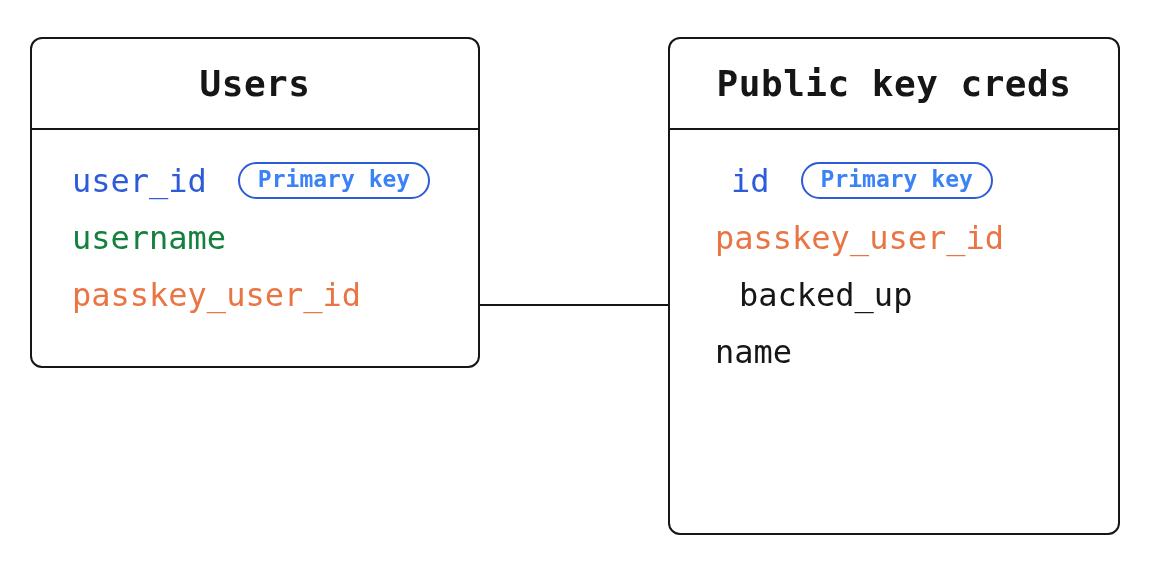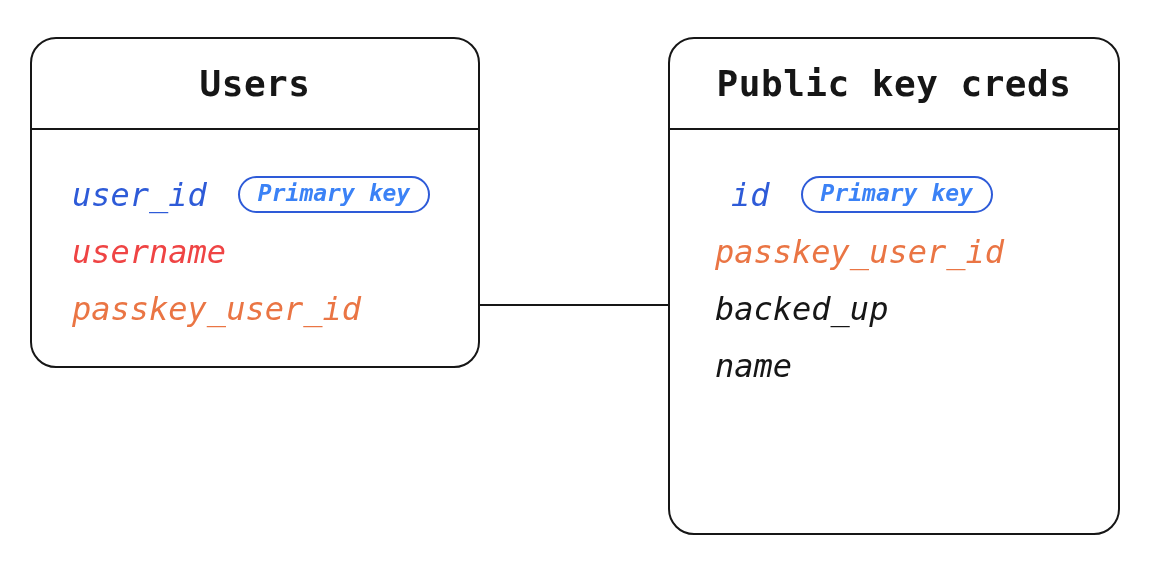--- a/index.html
+++ b/index.html
@@ -24,21 +24,21 @@
     width: 191px;
     height: 0;
     border-top: 2px solid #161616;
   }
   
   .table-box {
     position: absolute;
     box-sizing: border-box;
     background: #ffffff;
     border: 2px solid #161616;
-    border-radius: 26px;
+    border-radius: 12px;
   }
   .table-box.users {
     left: 30px;
     top: 37px;
     width: 450px;
     height: 331px;
   }
   .table-box.creds {
     left: 668px;
     top: 37px;
@@ -53,22 +53,21 @@
     align-items: center;
     justify-content: center;
   }
   .table-title {
     font-size: 36px;
     font-weight: bold;
     letter-spacing: 0.5px;
     white-space: nowrap;
   }
   .table-fields {
-    padding-top: 36px;
-    font-style: italic;
+    padding-top: 22px;
   }
   .users .table-fields { padding-left: 40px; }
   .creds .table-fields { padding-left: 45px; }
   .field-row {
     height: 57px;
     display: flex;
     align-items: center;
   }
   .field-name {
     font-size: 32px;
@@ -97,42 +96,42 @@
   <div class="table-box users">
     <div class="table-header">
       <span class="table-title">Users</span>
     </div>
     <div class="table-fields">
       <div class="field-row">
         <span class="field-name" style="color: rgb(46, 91, 216);">user_id</span>
         <span class="pk-badge">Primary key</span>
       </div>
       <div class="field-row">
-        <span class="field-name" style="color: #ef4444;">username</span>
+        <span class="field-name" style="color: #15803d;">username</span>
       </div>
       <div class="field-row">
         <span class="field-name" style="color: rgb(234, 117, 68);">passkey_user_id</span>
       </div>
     </div>
   </div>
 
   <div class="table-box creds">
     <div class="table-header">
       <span class="table-title">Public key creds</span>
     </div>
     <div class="table-fields">
       <div class="field-row">
         <span class="field-name" style="color: rgb(46, 91, 216); margin-left: 16px;">id</span>
         <span class="pk-badge">Primary key</span>
       </div>
       <div class="field-row">
         <span class="field-name" style="color: rgb(234, 117, 68);">passkey_user_id</span>
       </div>
       <div class="field-row">
-        <span class="field-name" style="color: rgb(22, 22, 22);">backed_up</span>
+        <span class="field-name" style="color: rgb(22, 22, 22); margin-left: 24px;">backed_up</span>
       </div>
       <div class="field-row">
         <span class="field-name" style="color: rgb(22, 22, 22);">name</span>
       </div>
     </div>
   </div>
 
 </div>
 
 </body></html>

